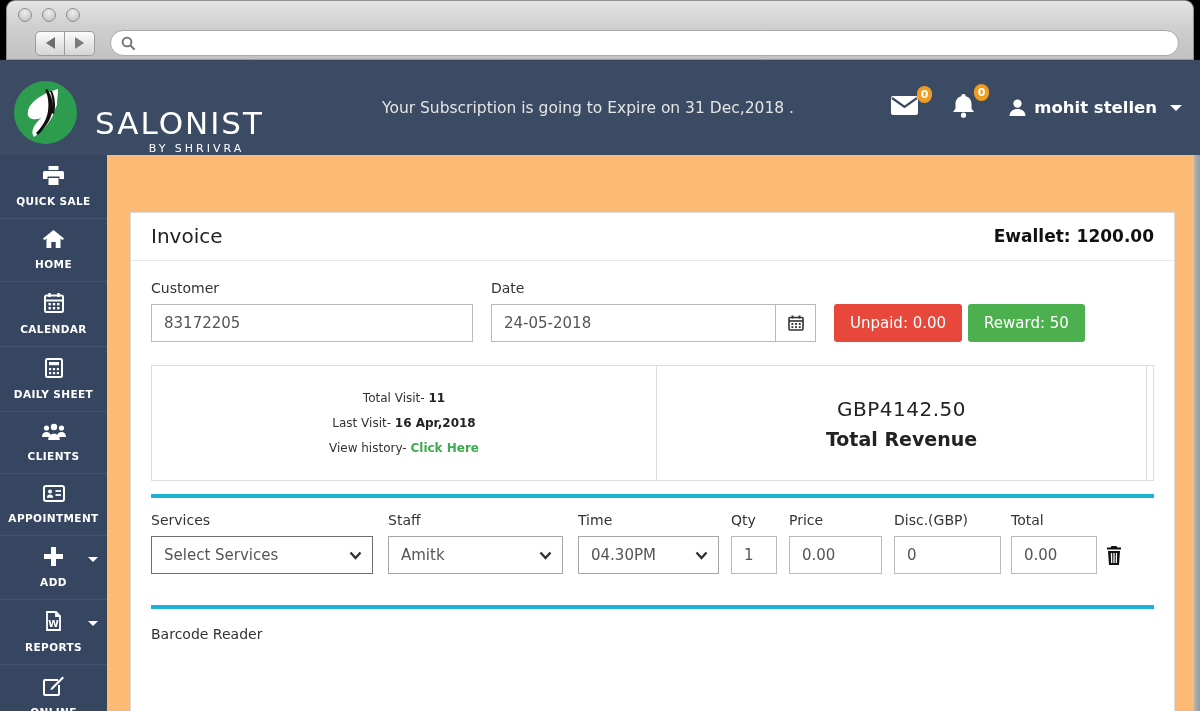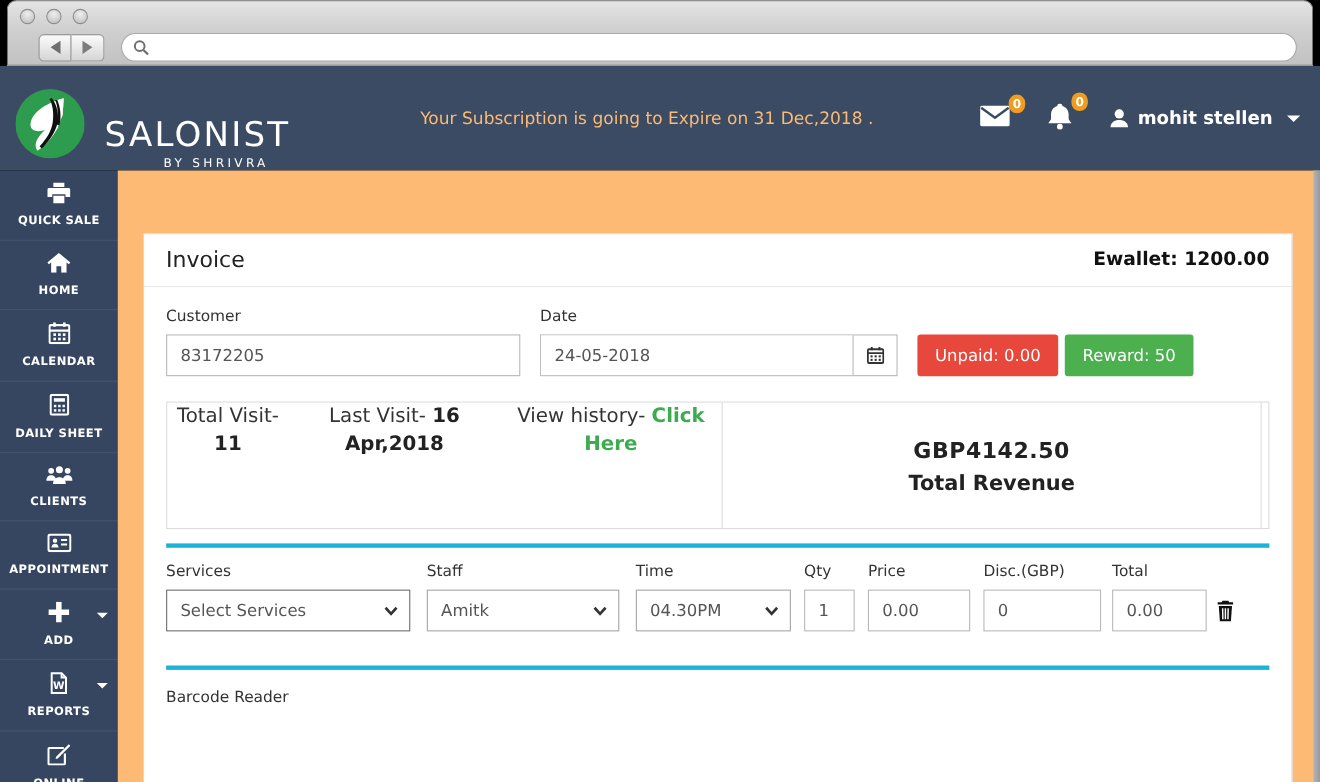--- a/index.html
+++ b/index.html
@@ -30,21 +30,21 @@
                border-radius:13px; display:flex; align-items:center; padding:0 10px; }
   .searchbar input { border:none; outline:none; flex:1; font-size:13px;
                      margin-left:7px; background:transparent; font-family:inherit; }
 
   
   .appheader { position:absolute; left:0; right:0; top:60px; height:95px; background:#3b4b64; }
   .brand { position:absolute; left:14px; top:10px; display:flex; align-items:center; gap:18px; cursor:pointer; }
   .brand-name { color:#fff; font-size:31px; letter-spacing:2px; font-weight:500; line-height:34px;margin-top:36px; }
   .brand-tag  { color:#fff; font-size:11px; letter-spacing:3px; margin-top:2px; text-align:center; padding-left:34px; }
   .notice { position:absolute; left:49%; top:50%; transform:translate(-50%,-50%);
-            color:#fdba74; font-size:15.5px; white-space:nowrap; }
+            color:#e5e5e5; font-size:15.5px; white-space:nowrap; }
   .header-right { position:absolute; right:18px; top:0; height:95px; display:flex;
                   align-items:center; gap:34px; }
   .icon-badge { position:relative; cursor:pointer; }
   .badge { position:absolute; top:-10px; right:-14px; min-width:14px; height:17px; padding:0 4px;
            background:#ef9d20; border-radius:9px; color:#fff; font-size:11px; font-weight:bold;
            display:flex; align-items:center; justify-content:center; }
   .usermenu { display:flex; align-items:center; gap:8px; color:#fff; font-size:16.5px;
               font-weight:600; cursor:pointer; }
   .caret-down { width:0; height:0; border-left:6px solid transparent; border-right:6px solid transparent;
                 border-top:6px solid #fff; margin-left:5px; }
@@ -81,28 +81,28 @@
                      padding:0 12px; font-family:inherit; min-width:0; }
   .date-addon { width:40px; border-left:1px solid #b9b9b9; display:flex;
                 align-items:center; justify-content:center; cursor:pointer; }
   .btns { display:flex; margin-left:18px; gap:6px; }
   .btn { height:38px; padding:0 16px; font-size:15px; color:#fff; border:none;
          border-radius:3px; font-family:inherit; cursor:pointer; white-space:nowrap; }
   .btn.red { background:#e8473b; }
   .btn.green { background:#4cb04f; }
 
   .info-panel { display:flex; border:1px solid #ddd; margin-top:23px; height:116px; }
-  .ip-left { width:505px; display:flex; flex-direction:row; justify-content:center;
-             text-align:center; font-size:18px; color:#333; line-height:25px;
+  .ip-left { width:505px; display:flex; flex-direction:column; justify-content:center;
+             text-align:center; font-size:12px; color:#333; line-height:25px;
              border-right:1px solid #ddd; }
   .ip-left strong { color:#222; }
   .ip-link { color:#3dab4f; font-weight:bold; cursor:pointer; }
   .ip-right { width:490px; border-right:1px solid #ddd; display:flex; flex-direction:column;
               justify-content:center; text-align:center; }
-  .rev-amount { font-size:20px; font-weight:bold; color:#222; letter-spacing:.5px; }
+  .rev-amount { font-size:20px; font-weight:normal; color:#222; letter-spacing:.5px; }
   .rev-cap { font-size:19px; font-weight:bold; color:#222; margin-top:7px; }
 
   .rule { height:4px; background:#1db3d9; }
   .rule.r1 { margin-top:13px; }
   .rule.r2 { margin-top:31px; }
 
   .svc-row { display:flex; align-items:flex-end; margin-top:14px; }
   .selectbox { height:38px; border:1px solid #a6a6a6; background:#fff; display:flex;
                align-items:center; justify-content:space-between; padding:0 10px 0 12px;
                font-size:15px; color:#555; cursor:pointer; }

